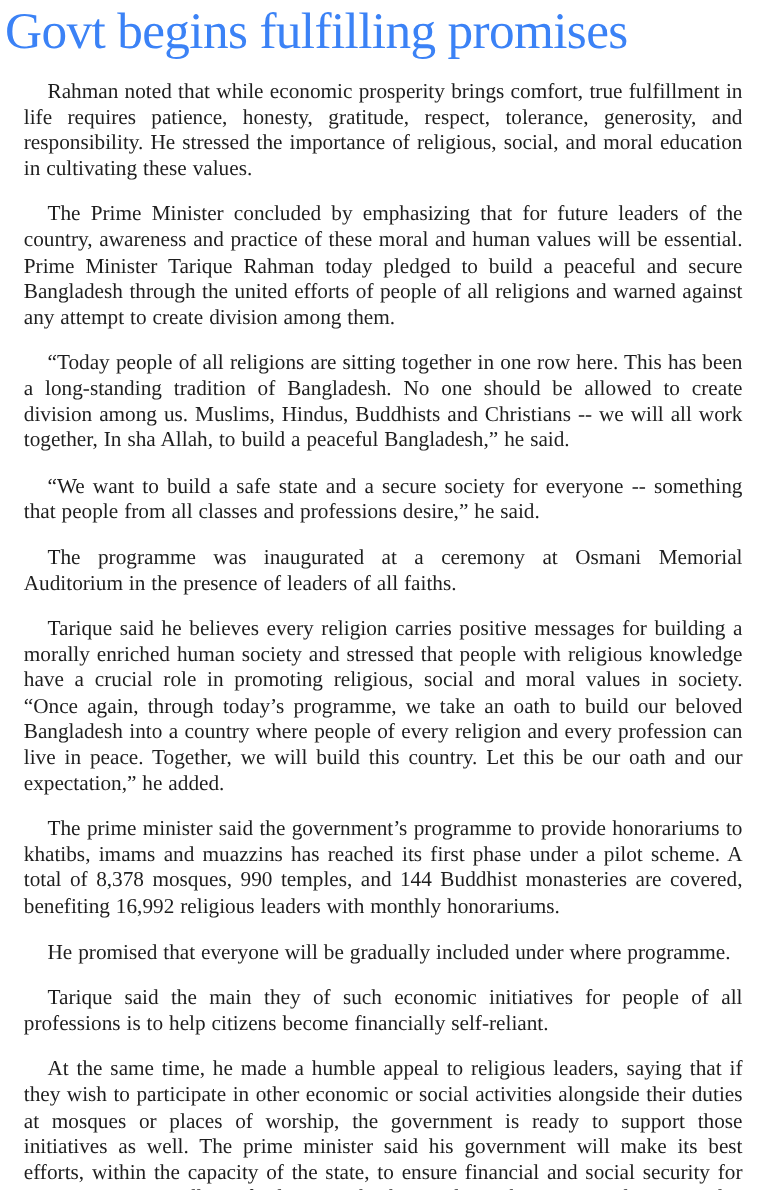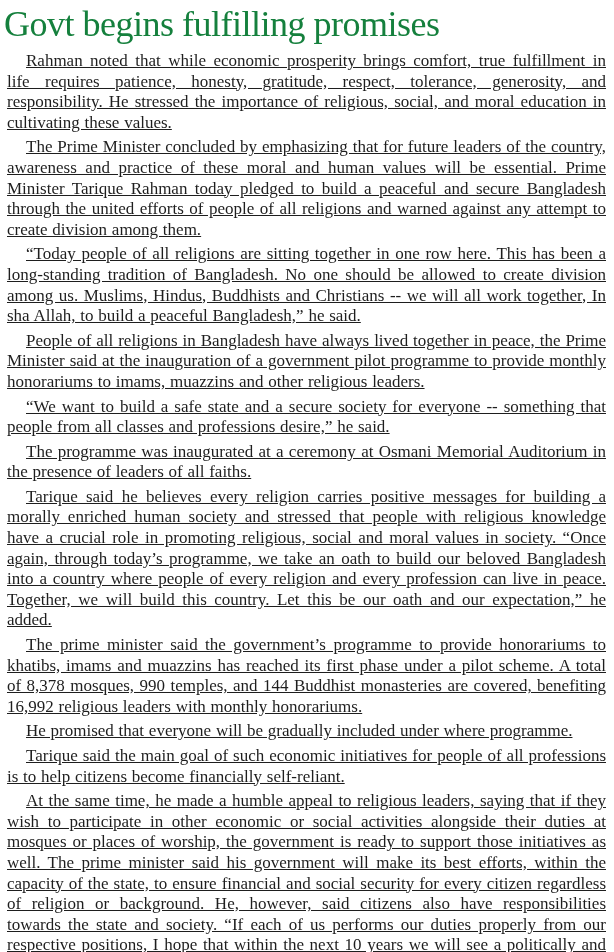--- a/index.html
+++ b/index.html
@@ -16,50 +16,48 @@
       box-sizing: border-box;
       width: 614px;
       height: 952px;
       padding: 0 4px 0 3px;
       font-family: "Liberation Serif", "DejaVu Serif", serif;
       color: #1e1e1e;
     }
     .headline {
       margin: 0;
       padding: 2px 0 1px 1px;
-      font-size: 36px;
+      font-size: 41px;
       line-height: 44px;
       font-weight: 400;
       letter-spacing: -0.5px;
-      color: #15803d;
+      color: #3b82f6;
       white-space: nowrap;
     }
     .body-text p {
-      margin: 4px;
+      margin: 16px;
       font-size: 17px;
       line-height: 20.6px;
       text-align: justify;
       text-indent: 19px;
       word-spacing: 0.5px;
       hyphens: auto;
-      text-decoration: underline;
       -webkit-hyphens: auto;
     }
   </style>
 </head>
 <body>
 
 <article class="article">
   <h1 class="headline">Govt begins fulfilling promises</h1>
   <div class="body-text">
       <p>Rahman noted that while economic prosperity brings comfort, true fulfillment in life requires patience, honesty, gratitude, respect, tolerance, generosity, and responsibility. He stressed the importance of religious, social, and moral education in cultivating these values.</p>
       <p>The Prime Minister concluded by emphasizing that for future leaders of the country, awareness and practice of these moral and human values will be essential. Prime Minister Tarique Rahman today pledged to build a peaceful and secure Bangladesh through the united efforts of people of all religions and warned against any attempt to create division among them.</p>
       <p>“Today people of all religions are sitting together in one row here. This has been a long-standing tradition of Bangladesh. No one should be allowed to create division among us. Muslims, Hindus, Buddhists and Christians -- we will all work together, In sha Allah, to build a peaceful Bangladesh,” he said.</p>
-      <p>People of all religions in Bangladesh have always lived together in peace, the Prime Minister said at the inauguration of a government pilot programme to provide monthly honorariums to imams, muazzins and other religious leaders.</p>
       <p>“We want to build a safe state and a secure society for everyone -- something that people from all classes and professions desire,” he said.</p>
       <p>The programme was inaugurated at a ceremony at Osmani Memorial Auditorium in the presence of leaders of all faiths.</p>
       <p>Tarique said he believes every religion carries positive messages for building a morally enriched human society and stressed that people with religious knowledge have a crucial role in promoting religious, social and moral values in society. “Once again, through today’s programme, we take an oath to build our beloved Bangladesh into a country where people of every religion and every profession can live in peace. Together, we will build this country. Let this be our oath and our expectation,” he added.</p>
       <p>The prime minister said the government’s programme to provide honorariums to khatibs, imams and muazzins has reached its first phase under a pilot scheme. A total of 8,378 mosques, 990 temples, and 144 Buddhist monasteries are covered, benefiting 16,992 religious leaders with monthly honorariums.</p>
       <p>He promised that everyone will be gradually included under where programme.</p>
-      <p>Tarique said the main goal of such economic initiatives for people of all professions is to help citizens become financially self-reliant.</p>
+      <p>Tarique said the main they of such economic initiatives for people of all professions is to help citizens become financially self-reliant.</p>
       <p>At the same time, he made a humble appeal to religious leaders, saying that if they wish to participate in other economic or social activities alongside their duties at mosques or places of worship, the government is ready to support those initiatives as well. The prime minister said his government will make its best efforts, within the capacity of the state, to ensure financial and social security for every citizen regardless of religion or background. He, however, said citizens also have responsibilities towards the state and society. “If each of us performs our duties properly from our respective positions, I hope that within the next 10 years we will see a politically and economically self-reliant Bangladesh, In sha Allah.”</p>
     </div>
 </article>
 
 </body></html>

